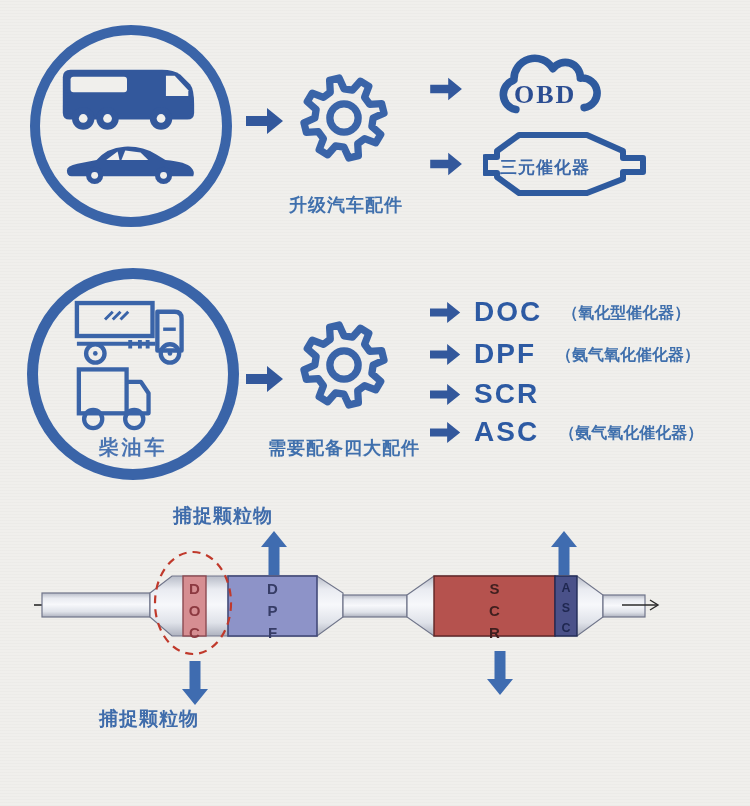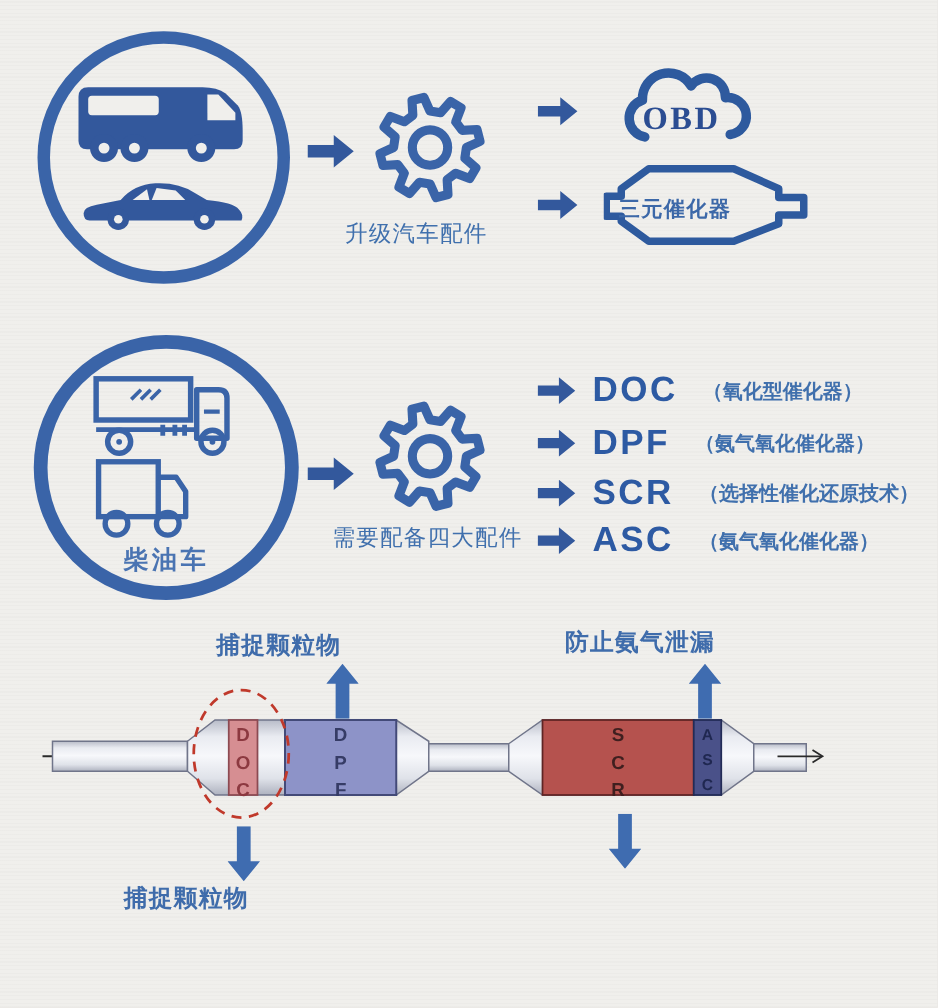--- a/index.html
+++ b/index.html
@@ -12,21 +12,21 @@
     font-family:"Liberation Sans", sans-serif;
   }
   .abs { position:absolute; }
 
   
   .vehicle-circle { border-radius:50%; border:10px solid #3a64a8; background:transparent; }
   #gas-circle  { left:30px; top:25px;  width:202px; height:202px; }
   #diesel-circle { left:27px; top:268px; width:212px; height:212px; border-width:11px; }
 
   .vehicle-label { font-size:20px; color:#4a74b2; letter-spacing:3px; text-align:center; font-weight:bold; }
-  .gear-label { font-size:18px; color:#4070ad; letter-spacing:1px; text-align:left; font-weight:normal; }
+  .gear-label { font-size:18px; color:#4070ad; letter-spacing:1px; text-align:center; font-weight:bold;margin-top:18px; }
   .diagram-label { font-size:19px; color:#3f6cab; text-align:left; letter-spacing:1px; font-weight:bold; }
 
   .obd-text {
     font-family:Liberation Serif, serif; font-weight:bold; font-size:26px;
     color:#2b4d92; letter-spacing:2px;
   }
   .catalyst-text { font-size:17px; font-weight:bold; color:#3c68a8; letter-spacing:1px; }
 
   .part-row { display:flex; align-items:center; position:absolute; left:430px; width:310px; height:40px; }
   .part-acronym { font-size:28px; font-weight:bold; color:#2d5aa3; letter-spacing:2px; margin-left:13px; }
@@ -111,21 +111,21 @@
     </svg>
 
   <svg class="abs icon" style="left:493px; top:45px;" width="114" height="74" viewBox="0 0 120 78">
     <path d="M24,68 A16,16 0 0 1 22,37 A22,22 0 0 1 63,25 A16,16 0 0 1 92,35 A15,15 0 0 1 96,66" fill="none" stroke="#2e5a9e" stroke-width="8" stroke-linecap="round" stroke-linejoin="round"></path>
   </svg>
   <div class="abs obd-text" style="left:514px; top:80px;">OBD</div>
 
   <svg class="abs icon" style="left:483px; top:129px;" width="164" height="72" viewBox="0 0 164 72">
     <path d="M2,28 L14,28 L14,22 L36,6 L104,6 L140,22 L140,29 L160,29 L160,43 L140,43 L140,50 L104,64 L36,64 L14,48 L14,44 L2,44 Z" fill="none" stroke="#2e5a9e" stroke-width="6" stroke-linejoin="round"></path>
   </svg>
-  <div class="abs catalyst-text" style="left:495px; top:156px; width:150px; ">三元催化器</div>
+  <div class="abs catalyst-text" style="left:470px; top:156px; width:150px; text-align:center;">三元催化器</div>
 
   <div class="abs vehicle-circle" id="diesel-circle"></div>
 
   <svg class="abs icon" style="left:74px; top:300px;" width="126" height="72" viewBox="0 0 130 74">
     <rect x="3" y="3" width="78" height="34" class="blue-stroke" stroke-width="4.5"></rect>
     <path d="M40,12 L32,20 M48,12 L40,20 M56,12 L48,20" stroke="#3a64a8" stroke-width="3" fill="none"></path>
     <path d="M3,45 L84,45 M58,41 L58,50 M68,41 L68,50 M76,41 L76,50" class="blue-stroke" stroke-width="4"></path>
     <path d="M86,12 L104,12 Q111,12 111,19 L111,52 L86,52 Z" class="blue-stroke" stroke-width="4.5" stroke-linejoin="round"></path>
     <path d="M92,30 L105,30" stroke="#3a64a8" stroke-width="3.5"></path>
     <circle cx="22" cy="55" r="9.5" class="blue-stroke" stroke-width="4.5"></circle>
@@ -165,21 +165,20 @@
         <use href="#sym-arrow-right"></use>
       </svg>
     <span class="part-acronym">DPF</span>
     <span class="part-desc">（氨气氧化催化器）</span>
   </div>
   <div class="part-row" style="top:374px;">
     <svg width="31" height="23">
         <use href="#sym-arrow-right"></use>
       </svg>
     <span class="part-acronym">SCR</span>
-    <span class="part-desc">（选择性催化还原技术）</span>
   </div>
   <div class="part-row" style="top:412px;">
     <svg width="31" height="23">
         <use href="#sym-arrow-right"></use>
       </svg>
     <span class="part-acronym">ASC</span>
     <span class="part-desc">（氨气氧化催化器）</span>
   </div>
 
   <svg class="abs" style="left:0; top:0;" width="750" height="806" viewBox="0 0 750 806">
@@ -222,21 +221,20 @@
   <div class="band-label" id="band-doc">DOC</div>
   <div class="band-label" id="band-dpf">DPF</div>
   <div class="band-label" id="band-scr">SCR</div>
   <div class="band-label" id="band-asc">ASC</div>
 
   <div class="abs diagram-label" style="left:173px; top:503px; width:200px;">捕捉颗粒物</div>
   <svg class="abs" style="left:261px; top:531px;" width="26" height="44">
       <use href="#sym-arrow-up"></use>
     </svg>
 
-  <div class="abs diagram-label" style="left:452px; top:501px; width:240px;">防止氨气泄漏</div>
   <svg class="abs" style="left:551px; top:531px;" width="26" height="44">
       <use href="#sym-arrow-up"></use>
     </svg>
 
   <svg class="abs" style="left:182px; top:661px;" width="26" height="44">
       <use href="#sym-arrow-down"></use>
     </svg>
   <div class="abs diagram-label" style="left:99px; top:706px; width:200px;">捕捉颗粒物</div>
 
   <svg class="abs" style="left:487px; top:651px;" width="26" height="44">

